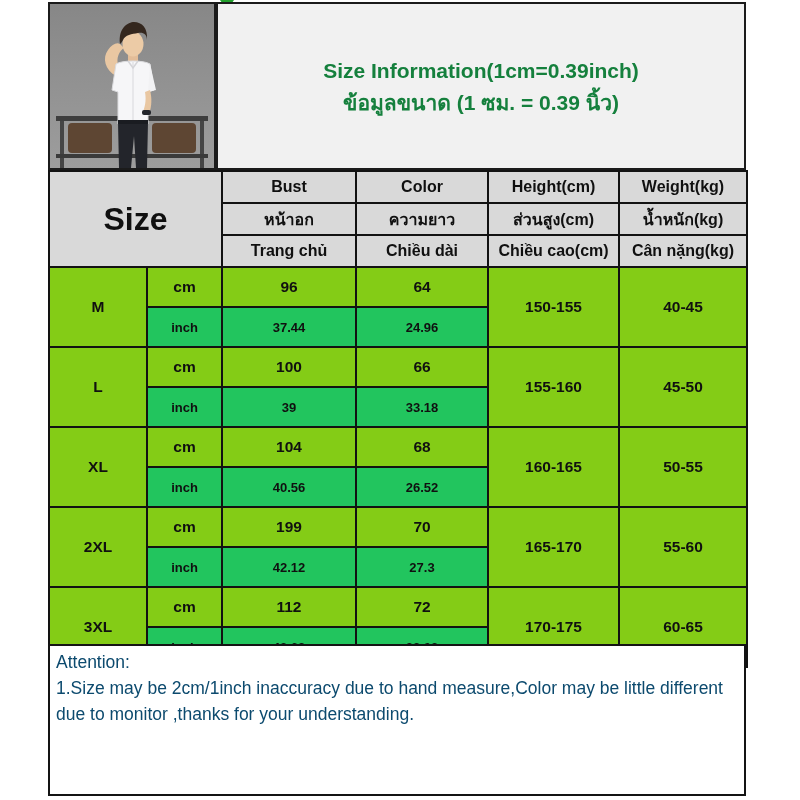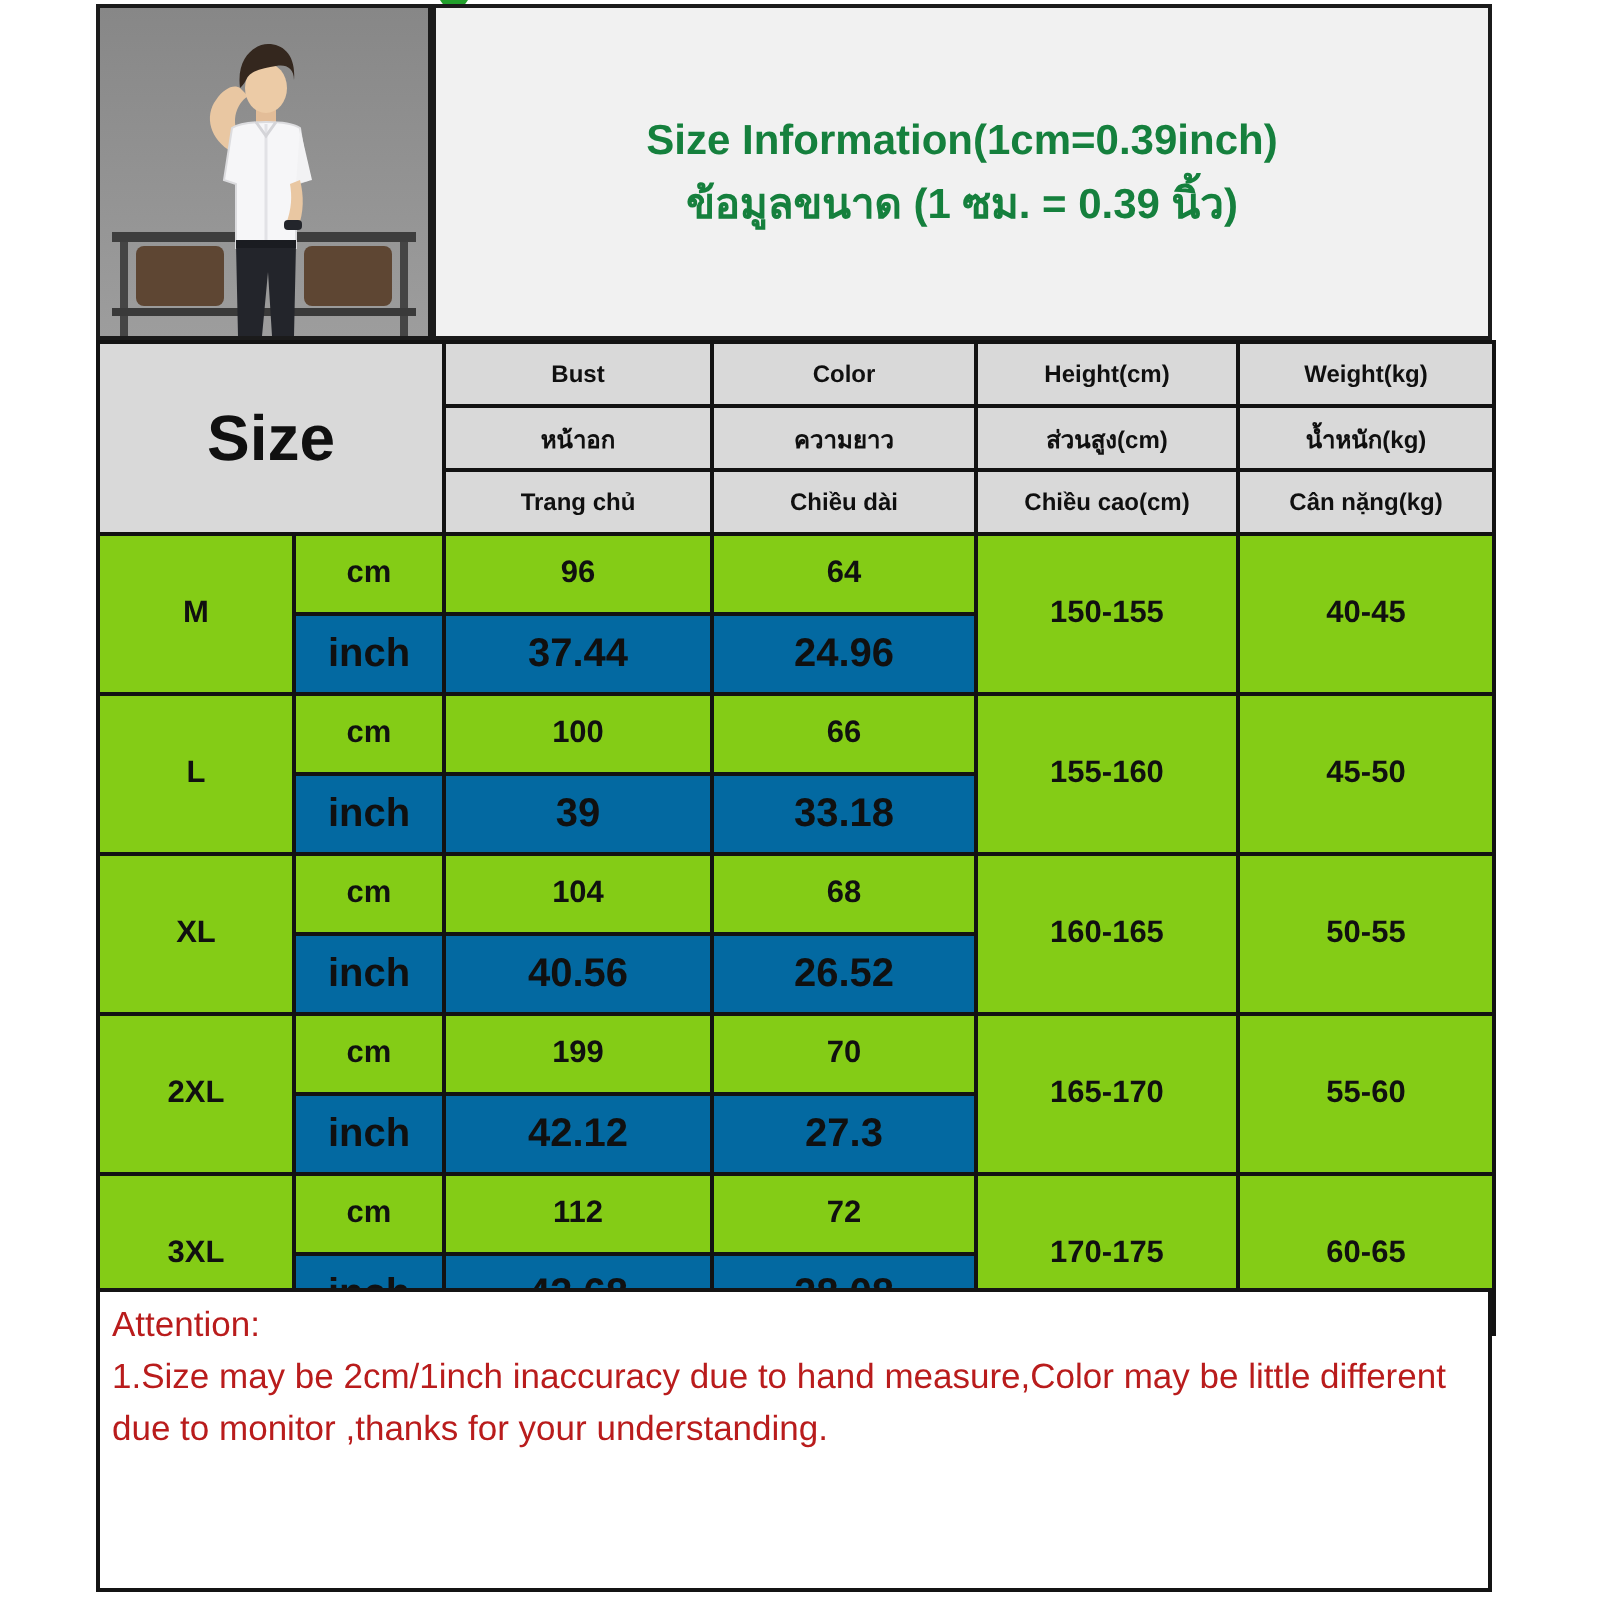--- a/index.html
+++ b/index.html
@@ -8,30 +8,30 @@
 
   
   .photo-box{left:48px;top:2px;width:168px;height:168px;border:2px solid #1b1b1b;box-sizing:border-box;overflow:hidden;background:#8f8f8f;}
   .title-box{left:216px;top:2px;width:530px;height:168px;border:2px solid #1b1b1b;box-sizing:border-box;background:#f1f1f1;display:flex;flex-direction:column;justify-content:center;align-items:center;gap:10px;padding-top:2px;}
   .title-line{font-weight:bold;font-size:21px;line-height:22px;color:#15803d;text-align:center;white-space:nowrap;}
   .green-corner{left:220px;top:0;width:0;height:0;border-left:7px solid transparent;border-right:7px solid transparent;border-top:10px solid #22a02c;}
 
   
   table.size-table{left:48px;top:170px;position:absolute;border-collapse:collapse;table-layout:fixed;width:698px;}
   table.size-table td,table.size-table th{border:2px solid #121212;text-align:center;vertical-align:middle;font-weight:bold;padding:0;overflow:hidden;}
-  .hdr{background:#d9d9d9;font-size:12px;height:30px;}
+  .hdr{background:#d9d9d9;font-size:16px;height:30px;}
   .size-cell{background:#d9d9d9;font-size:32px;}
   .size-label{background:#d9d9d9;font-size:17px;}
   .unit-cell{font-size:16px;}
   .row-cm td{background:#84cc16;height:38px;font-size:15.5px;}
-  .row-inch td{background:#0369a1;height:38px;font-size:20px;margin-top:28px;}
+  .row-inch td{background:#22c55e;height:38px;font-size:13px;margin-top:28px;}
   .span-cell{background:#f7f7f7;font-size:15.5px;}
 
   
-  .attention-box{left:48px;top:644px;width:698px;height:152px;border:2px solid #141414;box-sizing:border-box;background:#ffffff;padding:3px 8px 0 6px;font-size:17.5px;line-height:26px;color:#b91c1c;}
+  .attention-box{left:48px;top:644px;width:698px;height:152px;border:2px solid #141414;box-sizing:border-box;background:#ffffff;padding:3px 8px 0 6px;font-size:17.5px;line-height:26px;color:#0c4a6e;}
   .attention-box p{margin:0;}
 
   
   .photo-svg{display:block;width:100%;height:100%;}
 </style>
 </head>
 <body>
 
 <div class="abs photo-box">
   <svg class="photo-svg" viewBox="0 0 164 164">

